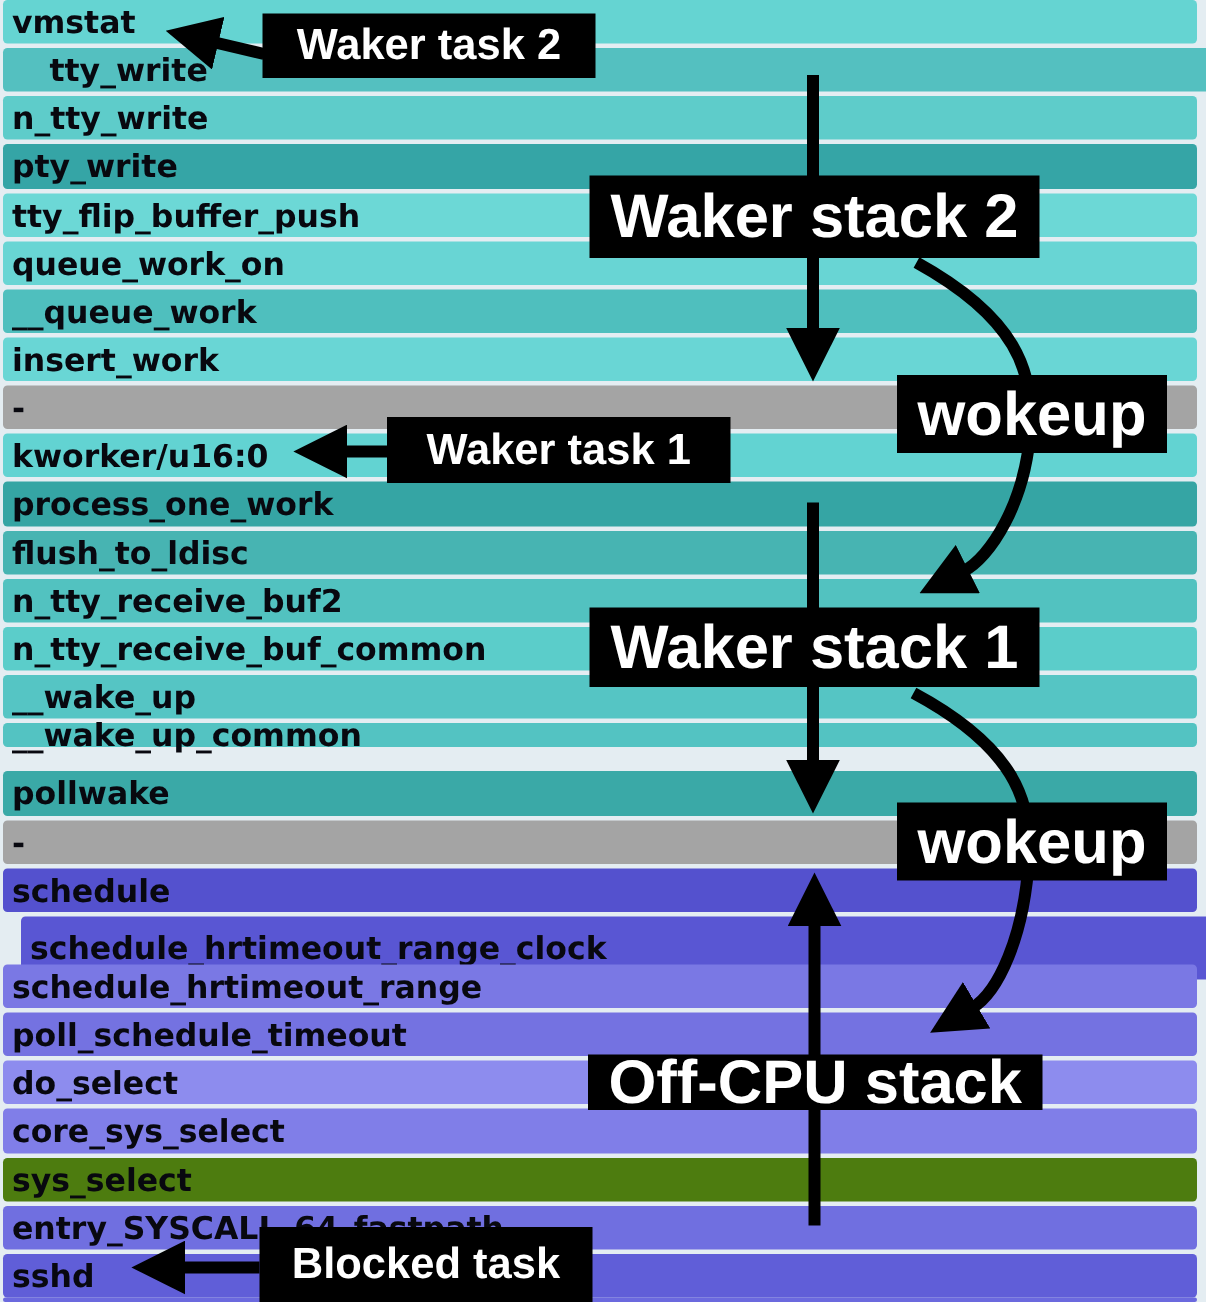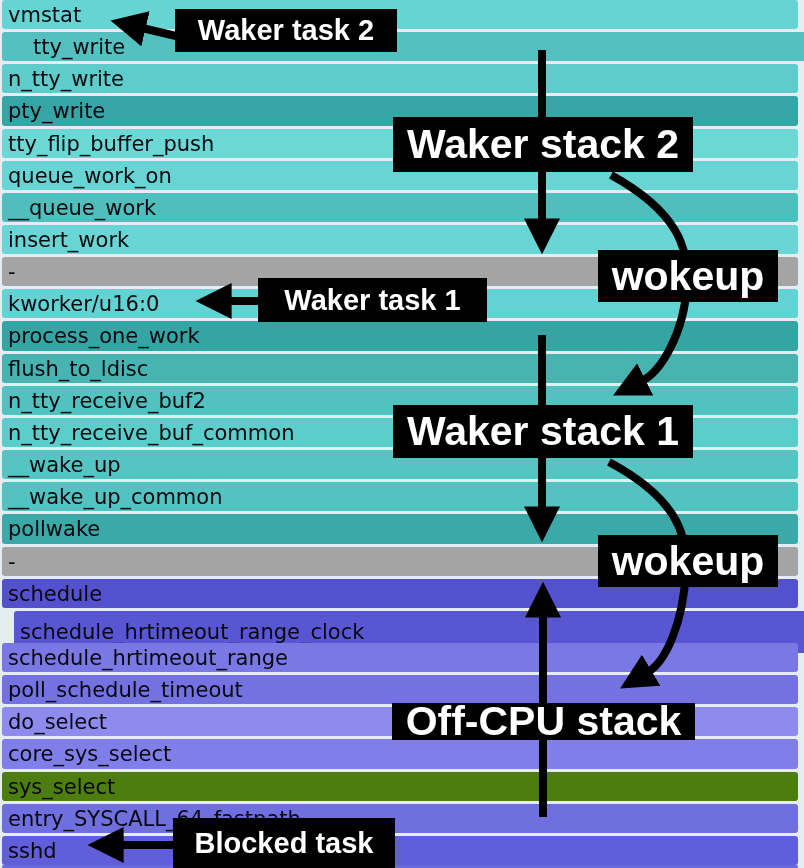--- a/index.html
+++ b/index.html
@@ -12,20 +12,21 @@
     content:'';position:absolute;left:2px;right:6px;bottom:0;height:3px;
     background:#6b69de;border-radius:2px;
   }
   .row{
     position:absolute;left:2px;width:796px;z-index:1;
     border-radius:3px;display:flex;align-items:center;
   }
   .row-label{
     font-size:21px;color:#08080f;padding-left:6px;white-space:nowrap;
     letter-spacing:0px;
+    font-weight:bold;
   }
   .arrows{position:absolute;left:0;top:0;z-index:2;pointer-events:none;}
   .anno{
     position:absolute;z-index:3;background:#000;color:#fff;
     font-family:"Liberation Sans",sans-serif;font-weight:bold;
     display:flex;align-items:center;justify-content:center;
     white-space:nowrap;
   }
   .anno.small{font-size:29px;}
   .anno.big{font-size:41px;}
@@ -83,21 +84,21 @@
     </div>
       <div class="row" style="top: 386px; height: 29px; background: rgb(82, 194, 192);">
       <span class="row-label">n_tty_receive_buf2</span>
     </div>
       <div class="row" style="top: 418px; height: 29px; background: rgb(91, 205, 202);">
       <span class="row-label">n_tty_receive_buf_common</span>
     </div>
       <div class="row" style="top: 450px; height: 29px; background: rgb(85, 197, 196);">
       <span class="row-label">__wake_up</span>
     </div>
-      <div class="row" style="top: 482px; height: 29px; background: rgb(83, 195, 194);">
+      <div class="row" style="top: 482px; height: 16px; background: rgb(83, 195, 194);">
       <span class="row-label">__wake_up_common</span>
     </div>
       <div class="row" style="top: 514px; height: 30px; background: rgb(58, 169, 167);">
       <span class="row-label">pollwake</span>
     </div>
       <div class="row" style="top: 547px; height: 29px; background: rgb(164, 164, 164);">
       <span class="row-label">-</span>
     </div>
       <div class="row" style="top: 579px; height: 29px; background: rgb(84, 81, 206);">
       <span class="row-label">schedule</span>

